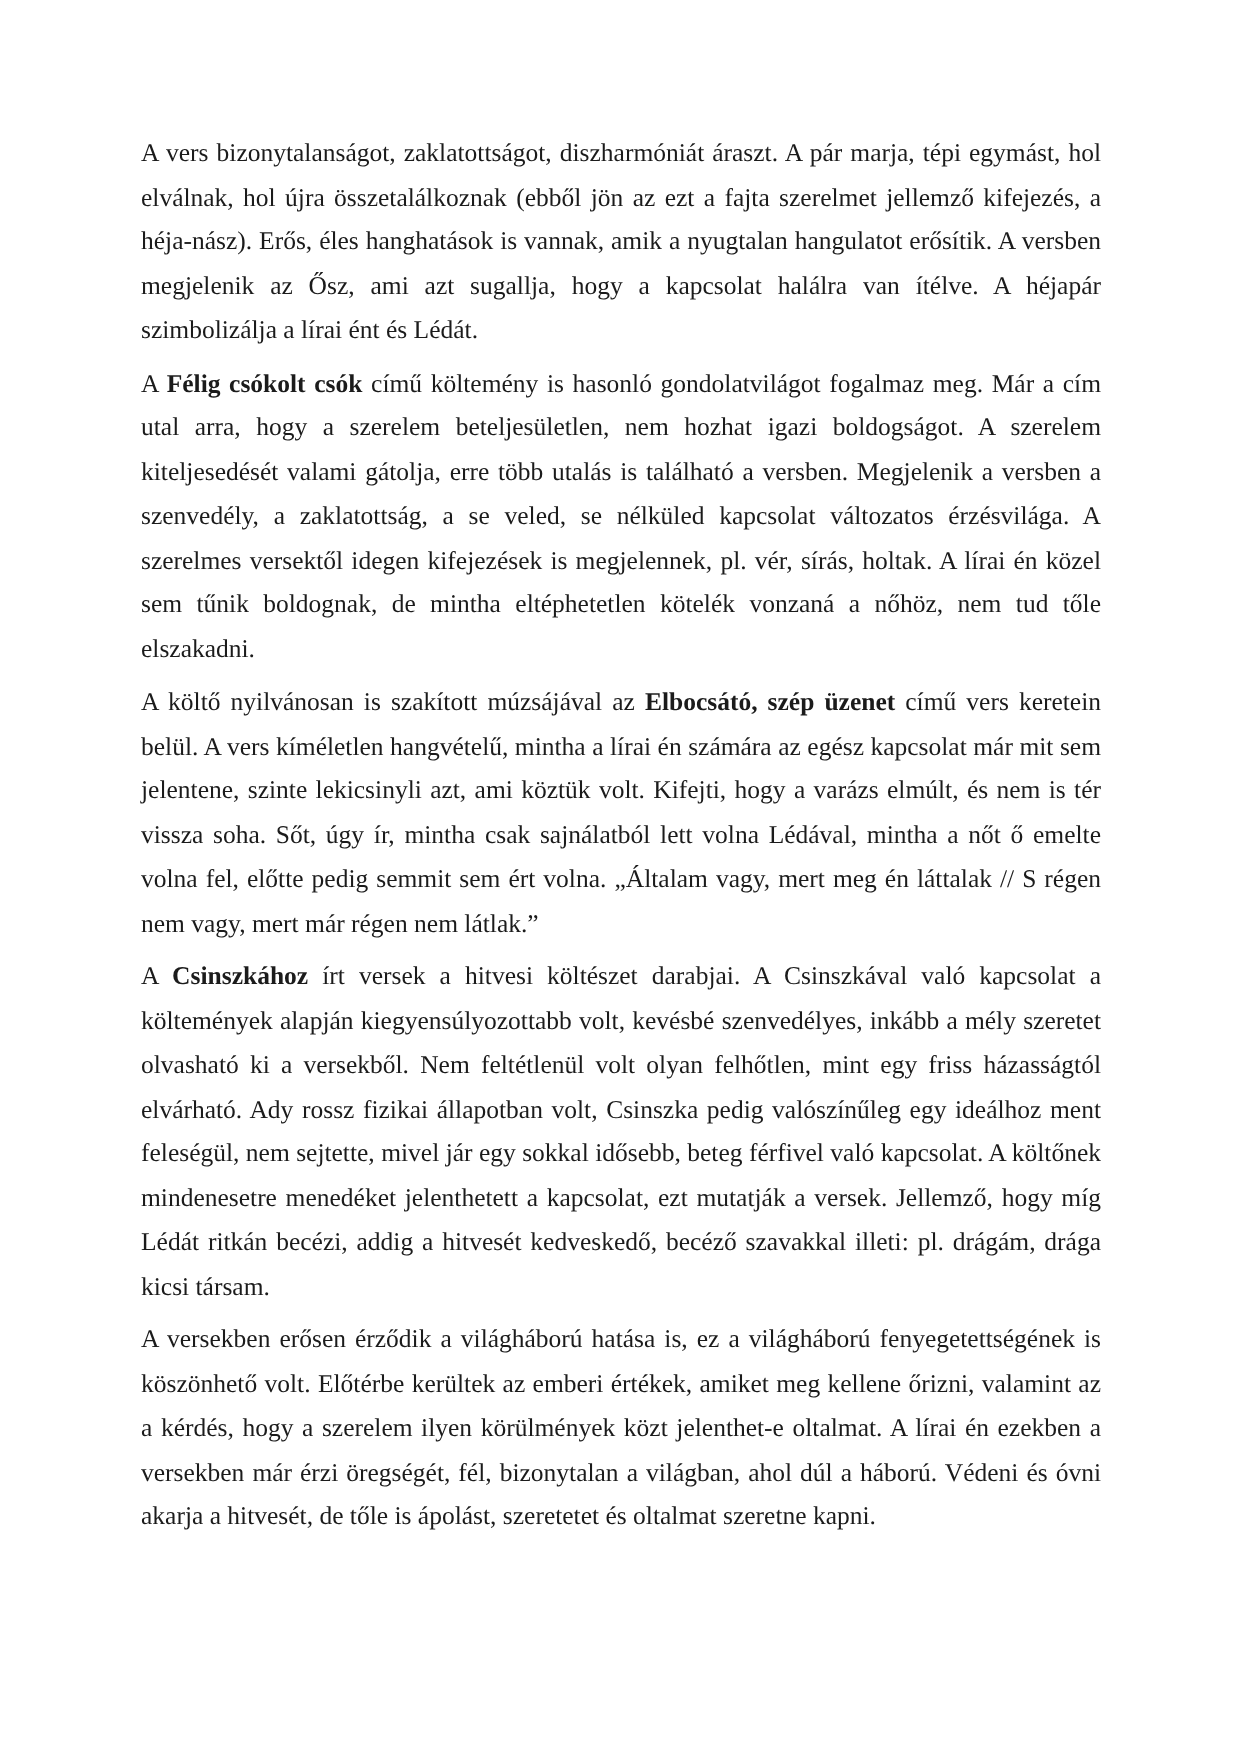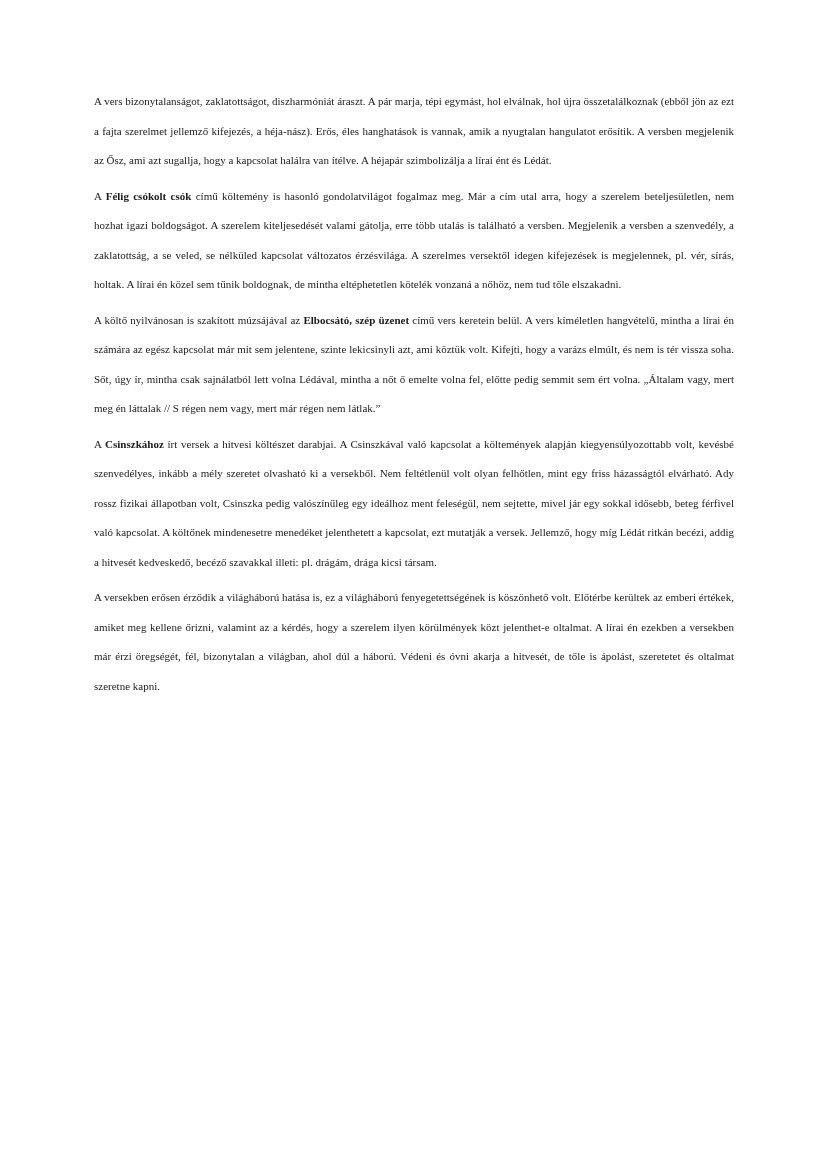--- a/index.html
+++ b/index.html
@@ -19,21 +19,21 @@
     top: 0;
     width: 828px;
     height: 1170px;
     background: #ffffff;
   }
   .text-block {
     position: absolute;
     left: 94px;
     top: 87px;
     width: 640px;
-    font-size: 11px;
+    font-size: 17px;
     line-height: 29.5px;
     color: #1b1b1b;
     text-align: justify;
     hyphens: none;
     font-family: Liberation Serif, serif;
   }
   .para {
     margin: 0 0 6px 0;
     padding: 0;
   }

